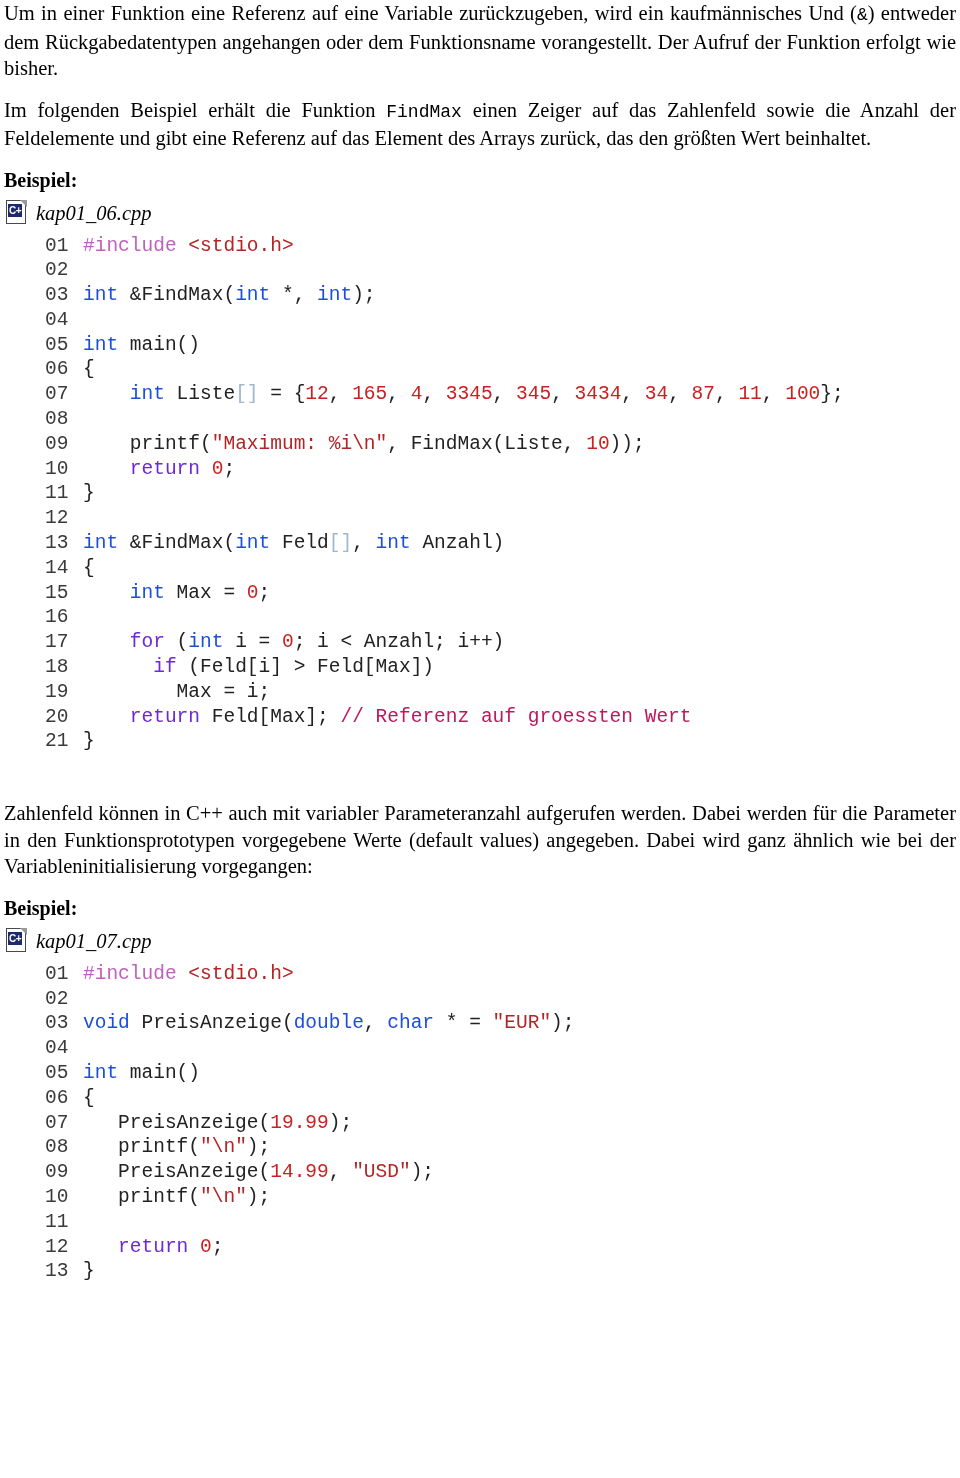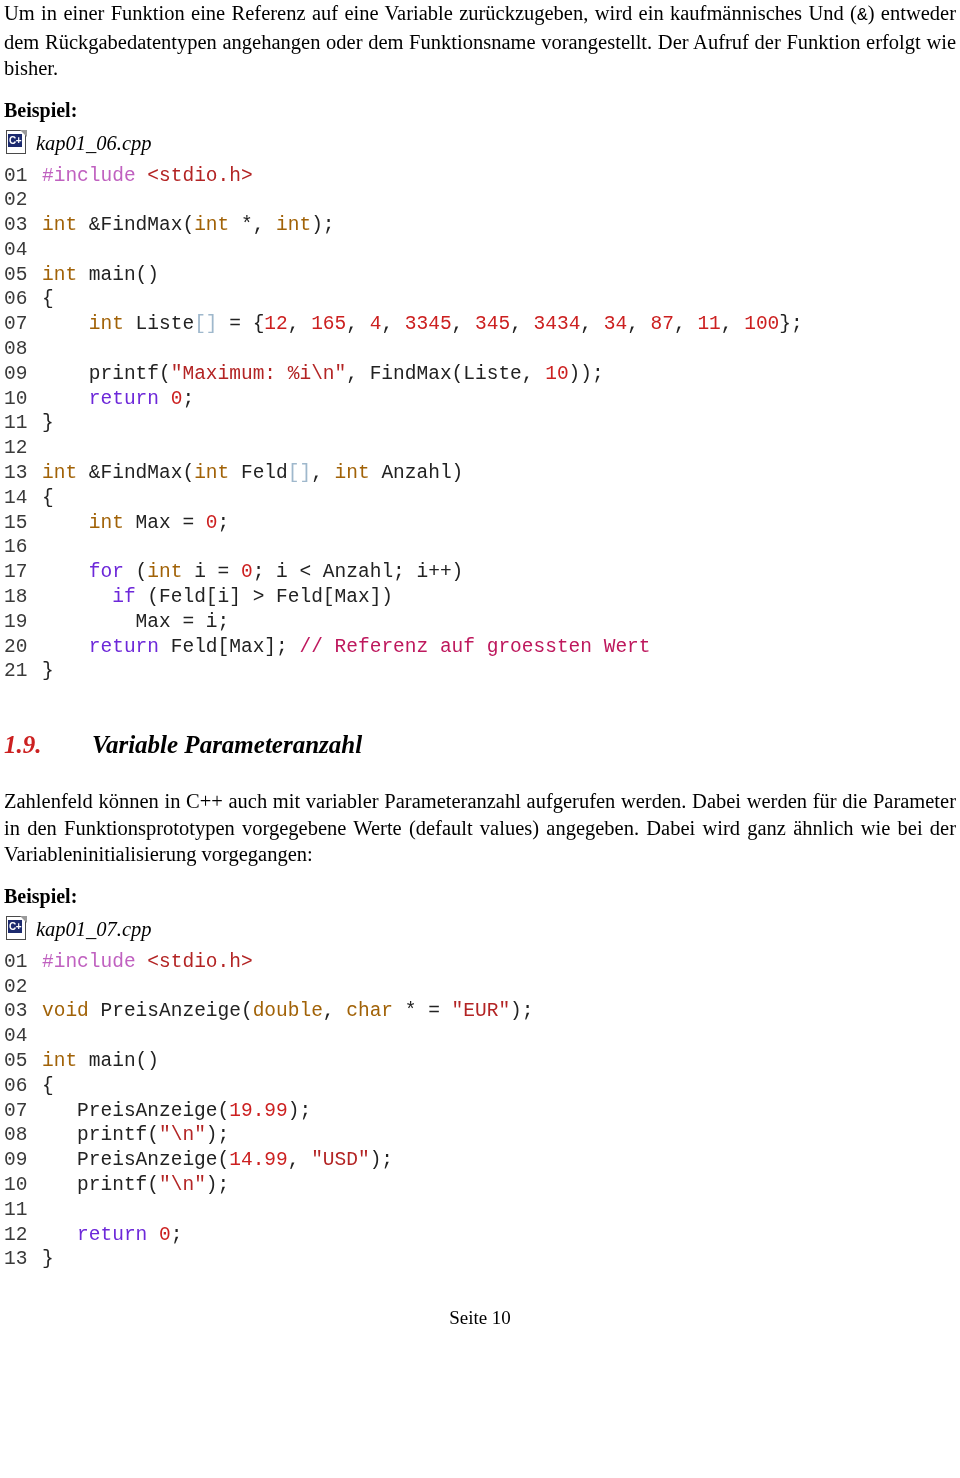--- a/index.html
+++ b/index.html
@@ -119,28 +119,29 @@
     font-family: "Liberation Mono", "DejaVu Sans Mono", monospace;
     font-size: 19.5px;
     line-height: 24.8px;
     white-space: pre;
     margin: 0 0 0 0;
     color: #222222;
   }
   .code-line {
     white-space: pre;
     min-height: 24.8px;
+    margin-left: 41px;
   }
   .ln {
     color: #3a3a3a;
     display: inline-block;
     width: 38px;
   }
   .kw   { color: #6d28d9; }            
-  .type { color: #a16207; }            
+  .type { color: #1d4ed8; }            
   .pre  { color: #c061c0; }            
   .str  { color: #b32424; }            
   .num  { color: #cc2020; }            
   .com  { color: #be185d; }            
   .pun  { color: #9fb8cc; }            
   .plain{ color: #222222; }
 
   
   .gap-lg { height: 46px; }
 
@@ -155,48 +156,47 @@
   }
 </style>
 </head>
 <body>
 
 <div class="page">
 
   <p class="para"><span>Um in einer Funktion eine Referenz auf eine Variable zurückzugeben, wird ein kaufmännisches Und (</span><span class="mono-inline">&amp;</span><span>) entweder dem Rückgabedatentypen angehangen oder dem Funktionsname vorangestellt. Der Aufruf der Funktion erfolgt wie bisher.</span></p>
 
 
+  <p class="para"><span>Im folgenden Beispiel erhält die Funktion </span><span class="mono-inline">FindMax</span><span> einen Zeiger auf das Zahlenfeld sowie die Anzahl der Feldelemente und gibt eine Referenz auf das Element des Arrays zurück, das den größten Wert beinhaltet.</span></p>
 
   <div class="beispiel-label">Beispiel:</div>
 
   <div class="file-caption">
     <span class="cpp-icon">
       <span class="sheet"></span>
       <span class="fold"></span>
       <span class="badge">C+</span>
     </span>
     <span class="file-name">kap01_06.cpp</span>
   </div>
 
   <div class="code-block" id="listing1"><div class="code-line"><span class="ln">01</span><span class="pre">#include </span><span class="str">&lt;stdio.h&gt;</span></div><div class="code-line"><span class="ln">02</span></div><div class="code-line"><span class="ln">03</span><span class="type">int</span><span class="plain"> &amp;FindMax(</span><span class="type">int</span><span class="plain"> *, </span><span class="type">int</span><span class="plain">);</span></div><div class="code-line"><span class="ln">04</span></div><div class="code-line"><span class="ln">05</span><span class="type">int</span><span class="plain"> main()</span></div><div class="code-line"><span class="ln">06</span><span class="plain">{</span></div><div class="code-line"><span class="ln">07</span><span class="plain">    </span><span class="type">int</span><span class="plain"> Liste</span><span class="pun">[]</span><span class="plain"> = {</span><span class="num">12</span><span class="plain">, </span><span class="num">165</span><span class="plain">, </span><span class="num">4</span><span class="plain">, </span><span class="num">3345</span><span class="plain">, </span><span class="num">345</span><span class="plain">, </span><span class="num">3434</span><span class="plain">, </span><span class="num">34</span><span class="plain">, </span><span class="num">87</span><span class="plain">, </span><span class="num">11</span><span class="plain">, </span><span class="num">100</span><span class="plain">};</span></div><div class="code-line"><span class="ln">08</span></div><div class="code-line"><span class="ln">09</span><span class="plain">    printf(</span><span class="str">"Maximum: %i\n"</span><span class="plain">, FindMax(Liste, </span><span class="num">10</span><span class="plain">));</span></div><div class="code-line"><span class="ln">10</span><span class="plain">    </span><span class="kw">return</span><span class="plain"> </span><span class="num">0</span><span class="plain">;</span></div><div class="code-line"><span class="ln">11</span><span class="plain">}</span></div><div class="code-line"><span class="ln">12</span></div><div class="code-line"><span class="ln">13</span><span class="type">int</span><span class="plain"> &amp;FindMax(</span><span class="type">int</span><span class="plain"> Feld</span><span class="pun">[]</span><span class="plain">, </span><span class="type">int</span><span class="plain"> Anzahl)</span></div><div class="code-line"><span class="ln">14</span><span class="plain">{</span></div><div class="code-line"><span class="ln">15</span><span class="plain">    </span><span class="type">int</span><span class="plain"> Max = </span><span class="num">0</span><span class="plain">;</span></div><div class="code-line"><span class="ln">16</span></div><div class="code-line"><span class="ln">17</span><span class="plain">    </span><span class="kw">for</span><span class="plain"> (</span><span class="type">int</span><span class="plain"> i = </span><span class="num">0</span><span class="plain">; i &lt; Anzahl; i++)</span></div><div class="code-line"><span class="ln">18</span><span class="plain">      </span><span class="kw">if</span><span class="plain"> (Feld[i] &gt; Feld[Max])</span></div><div class="code-line"><span class="ln">19</span><span class="plain">        Max = i;</span></div><div class="code-line"><span class="ln">20</span><span class="plain">    </span><span class="kw">return</span><span class="plain"> Feld[Max]; </span><span class="com">// Referenz auf groessten Wert</span></div><div class="code-line"><span class="ln">21</span><span class="plain">}</span></div></div>
 
   <div class="gap-lg"></div>
 
-  <h2 class="section-heading"><span class="num">1.9.</span><span>Variable Parameteranzahl</span></h2>
 
   <p class="para"><span>Zahlenfeld können in C++ auch mit variabler Parameteranzahl aufgerufen werden. Dabei werden für die Parameter in den Funktionsprototypen </span><span class="bold">vorgegebene Werte (default values)</span><span> angegeben. Dabei wird ganz ähnlich wie bei der Variableninitialisierung vorgegangen:</span></p>
 
   <div class="beispiel-label">Beispiel:</div>
 
   <div class="file-caption">
     <span class="cpp-icon">
       <span class="sheet"></span>
       <span class="fold"></span>
       <span class="badge">C+</span>
     </span>
     <span class="file-name">kap01_07.cpp</span>
   </div>
 
   <div class="code-block" id="listing2"><div class="code-line"><span class="ln">01</span><span class="pre">#include </span><span class="str">&lt;stdio.h&gt;</span></div><div class="code-line"><span class="ln">02</span></div><div class="code-line"><span class="ln">03</span><span class="type">void</span><span class="plain"> PreisAnzeige(</span><span class="type">double</span><span class="plain">, </span><span class="type">char</span><span class="plain"> * = </span><span class="str">"EUR"</span><span class="plain">);</span></div><div class="code-line"><span class="ln">04</span></div><div class="code-line"><span class="ln">05</span><span class="type">int</span><span class="plain"> main()</span></div><div class="code-line"><span class="ln">06</span><span class="plain">{</span></div><div class="code-line"><span class="ln">07</span><span class="plain">   PreisAnzeige(</span><span class="num">19.99</span><span class="plain">);</span></div><div class="code-line"><span class="ln">08</span><span class="plain">   printf(</span><span class="str">"\n"</span><span class="plain">);</span></div><div class="code-line"><span class="ln">09</span><span class="plain">   PreisAnzeige(</span><span class="num">14.99</span><span class="plain">, </span><span class="str">"USD"</span><span class="plain">);</span></div><div class="code-line"><span class="ln">10</span><span class="plain">   printf(</span><span class="str">"\n"</span><span class="plain">);</span></div><div class="code-line"><span class="ln">11</span></div><div class="code-line"><span class="ln">12</span><span class="plain">   </span><span class="kw">return</span><span class="plain"> </span><span class="num">0</span><span class="plain">;</span></div><div class="code-line"><span class="ln">13</span><span class="plain">}</span></div></div>
 
-  <div class="footer">Seite 10</div>
 
 </div>
 
 </body></html>

